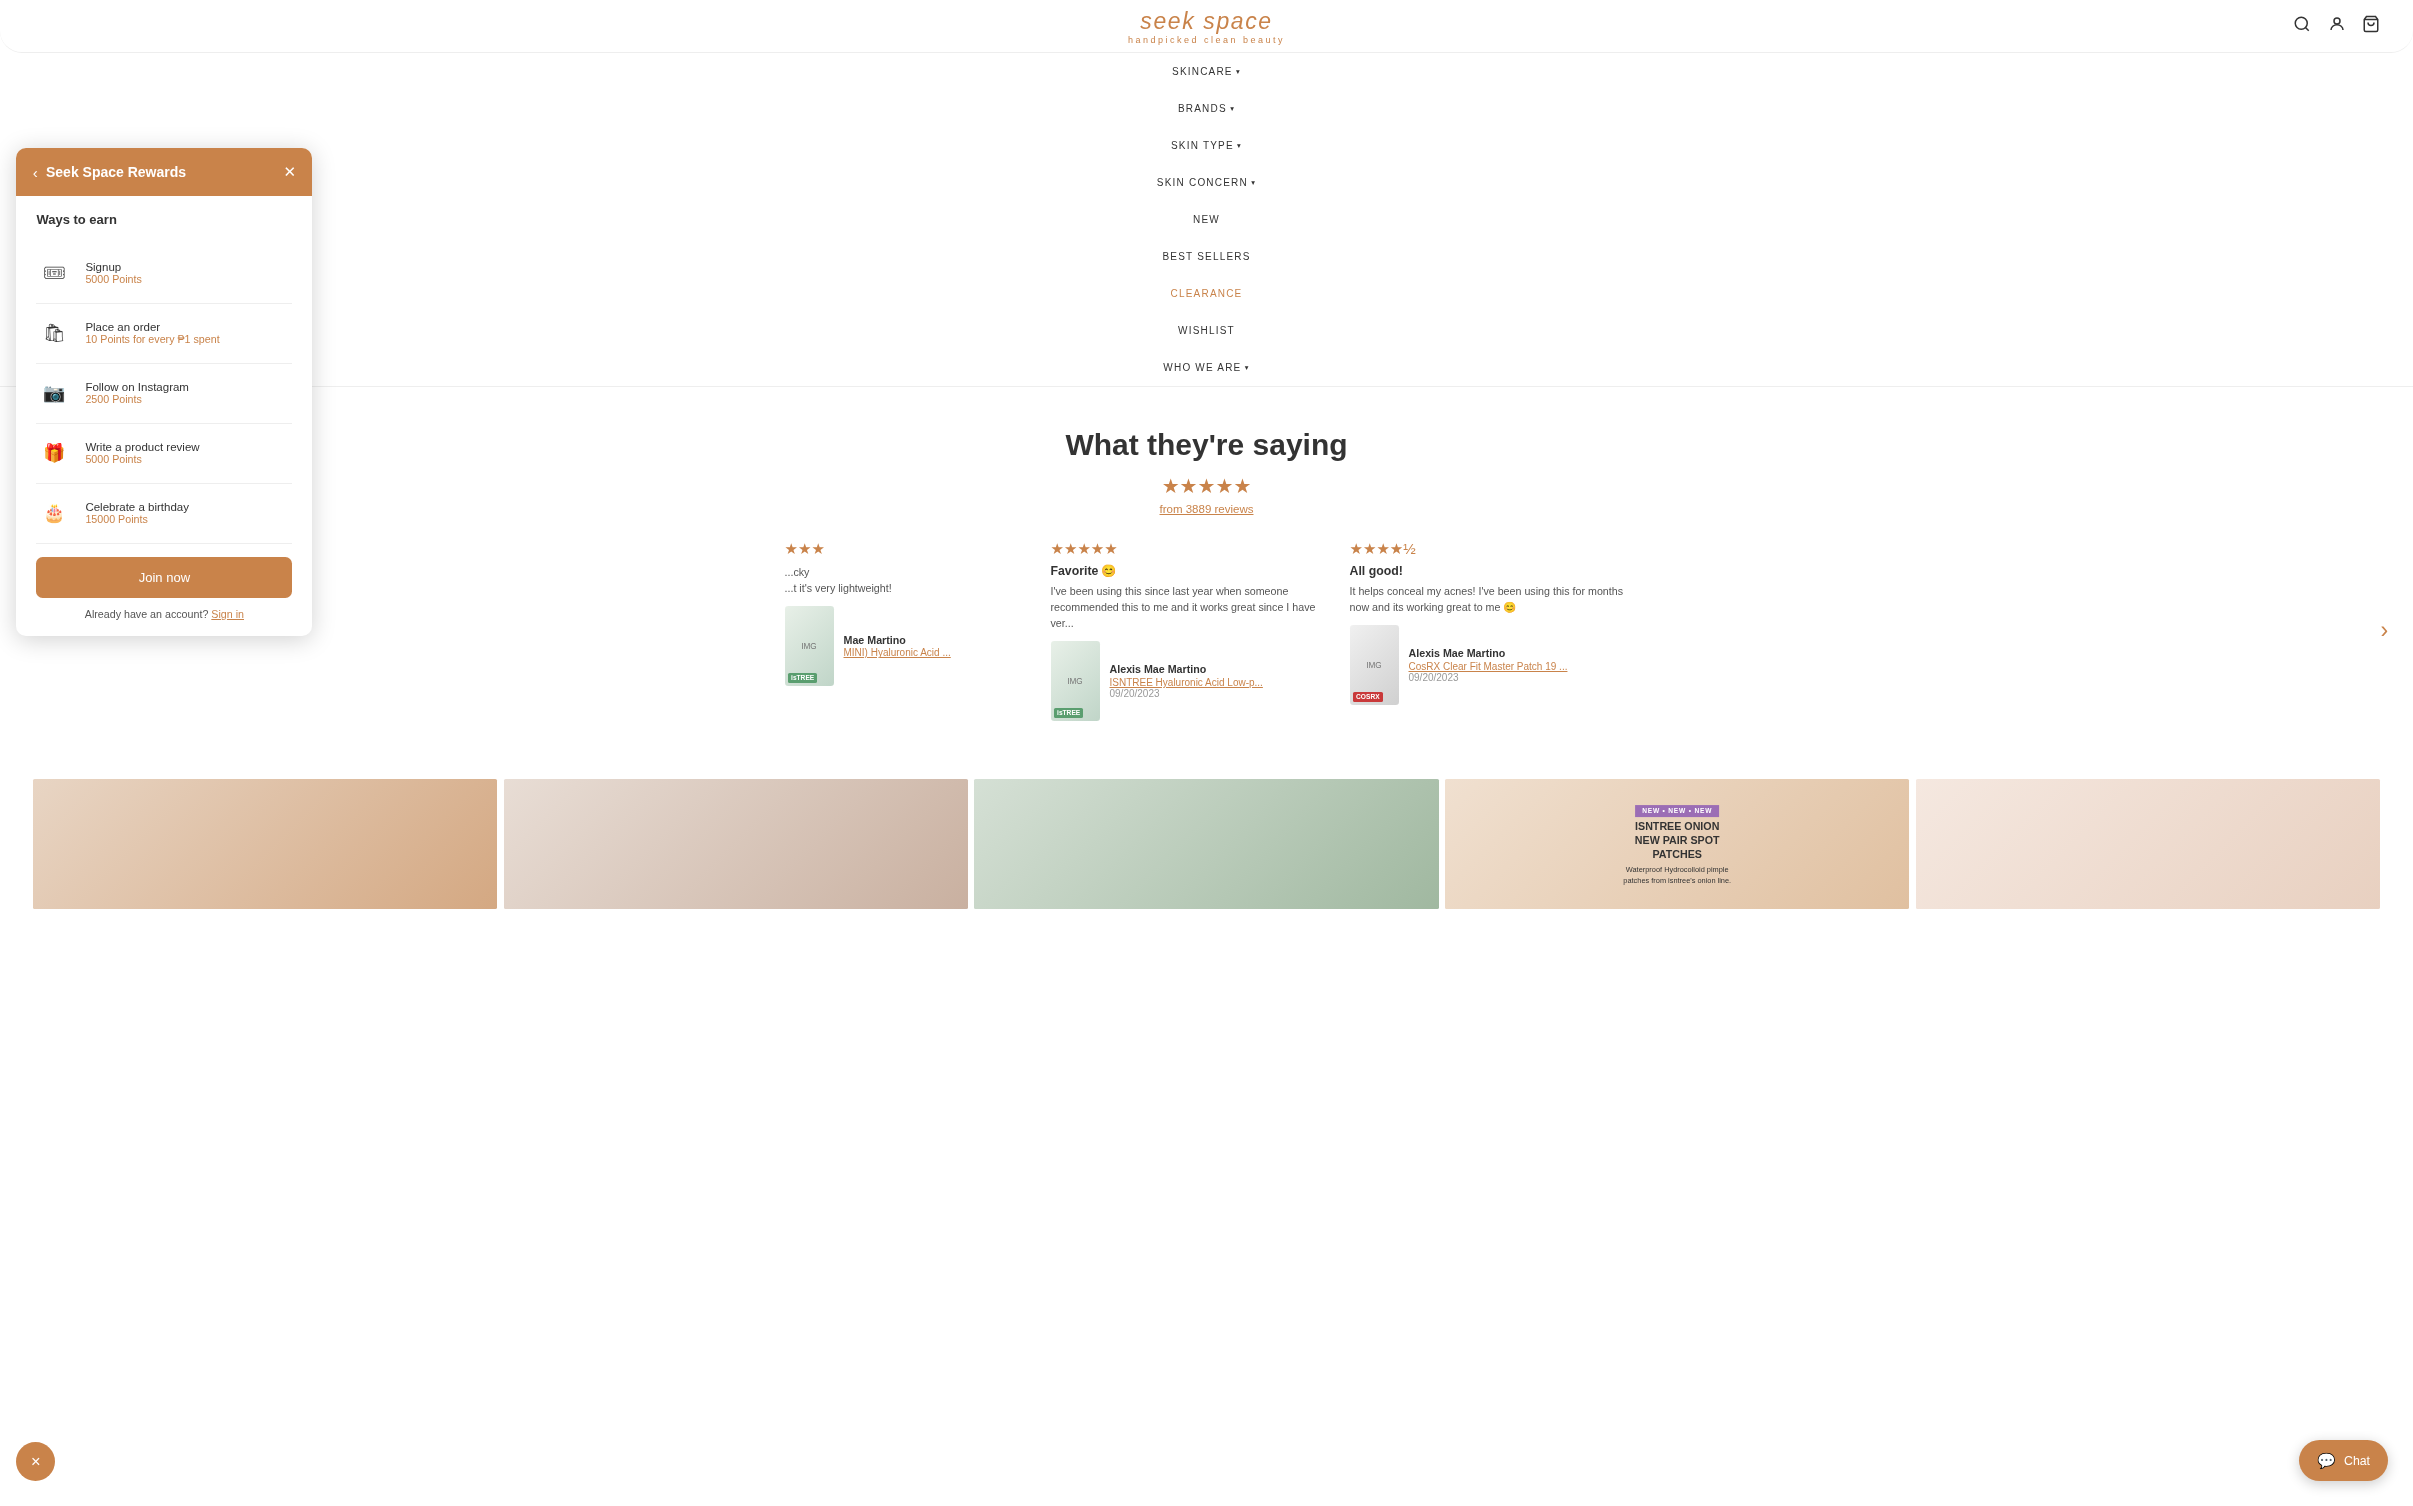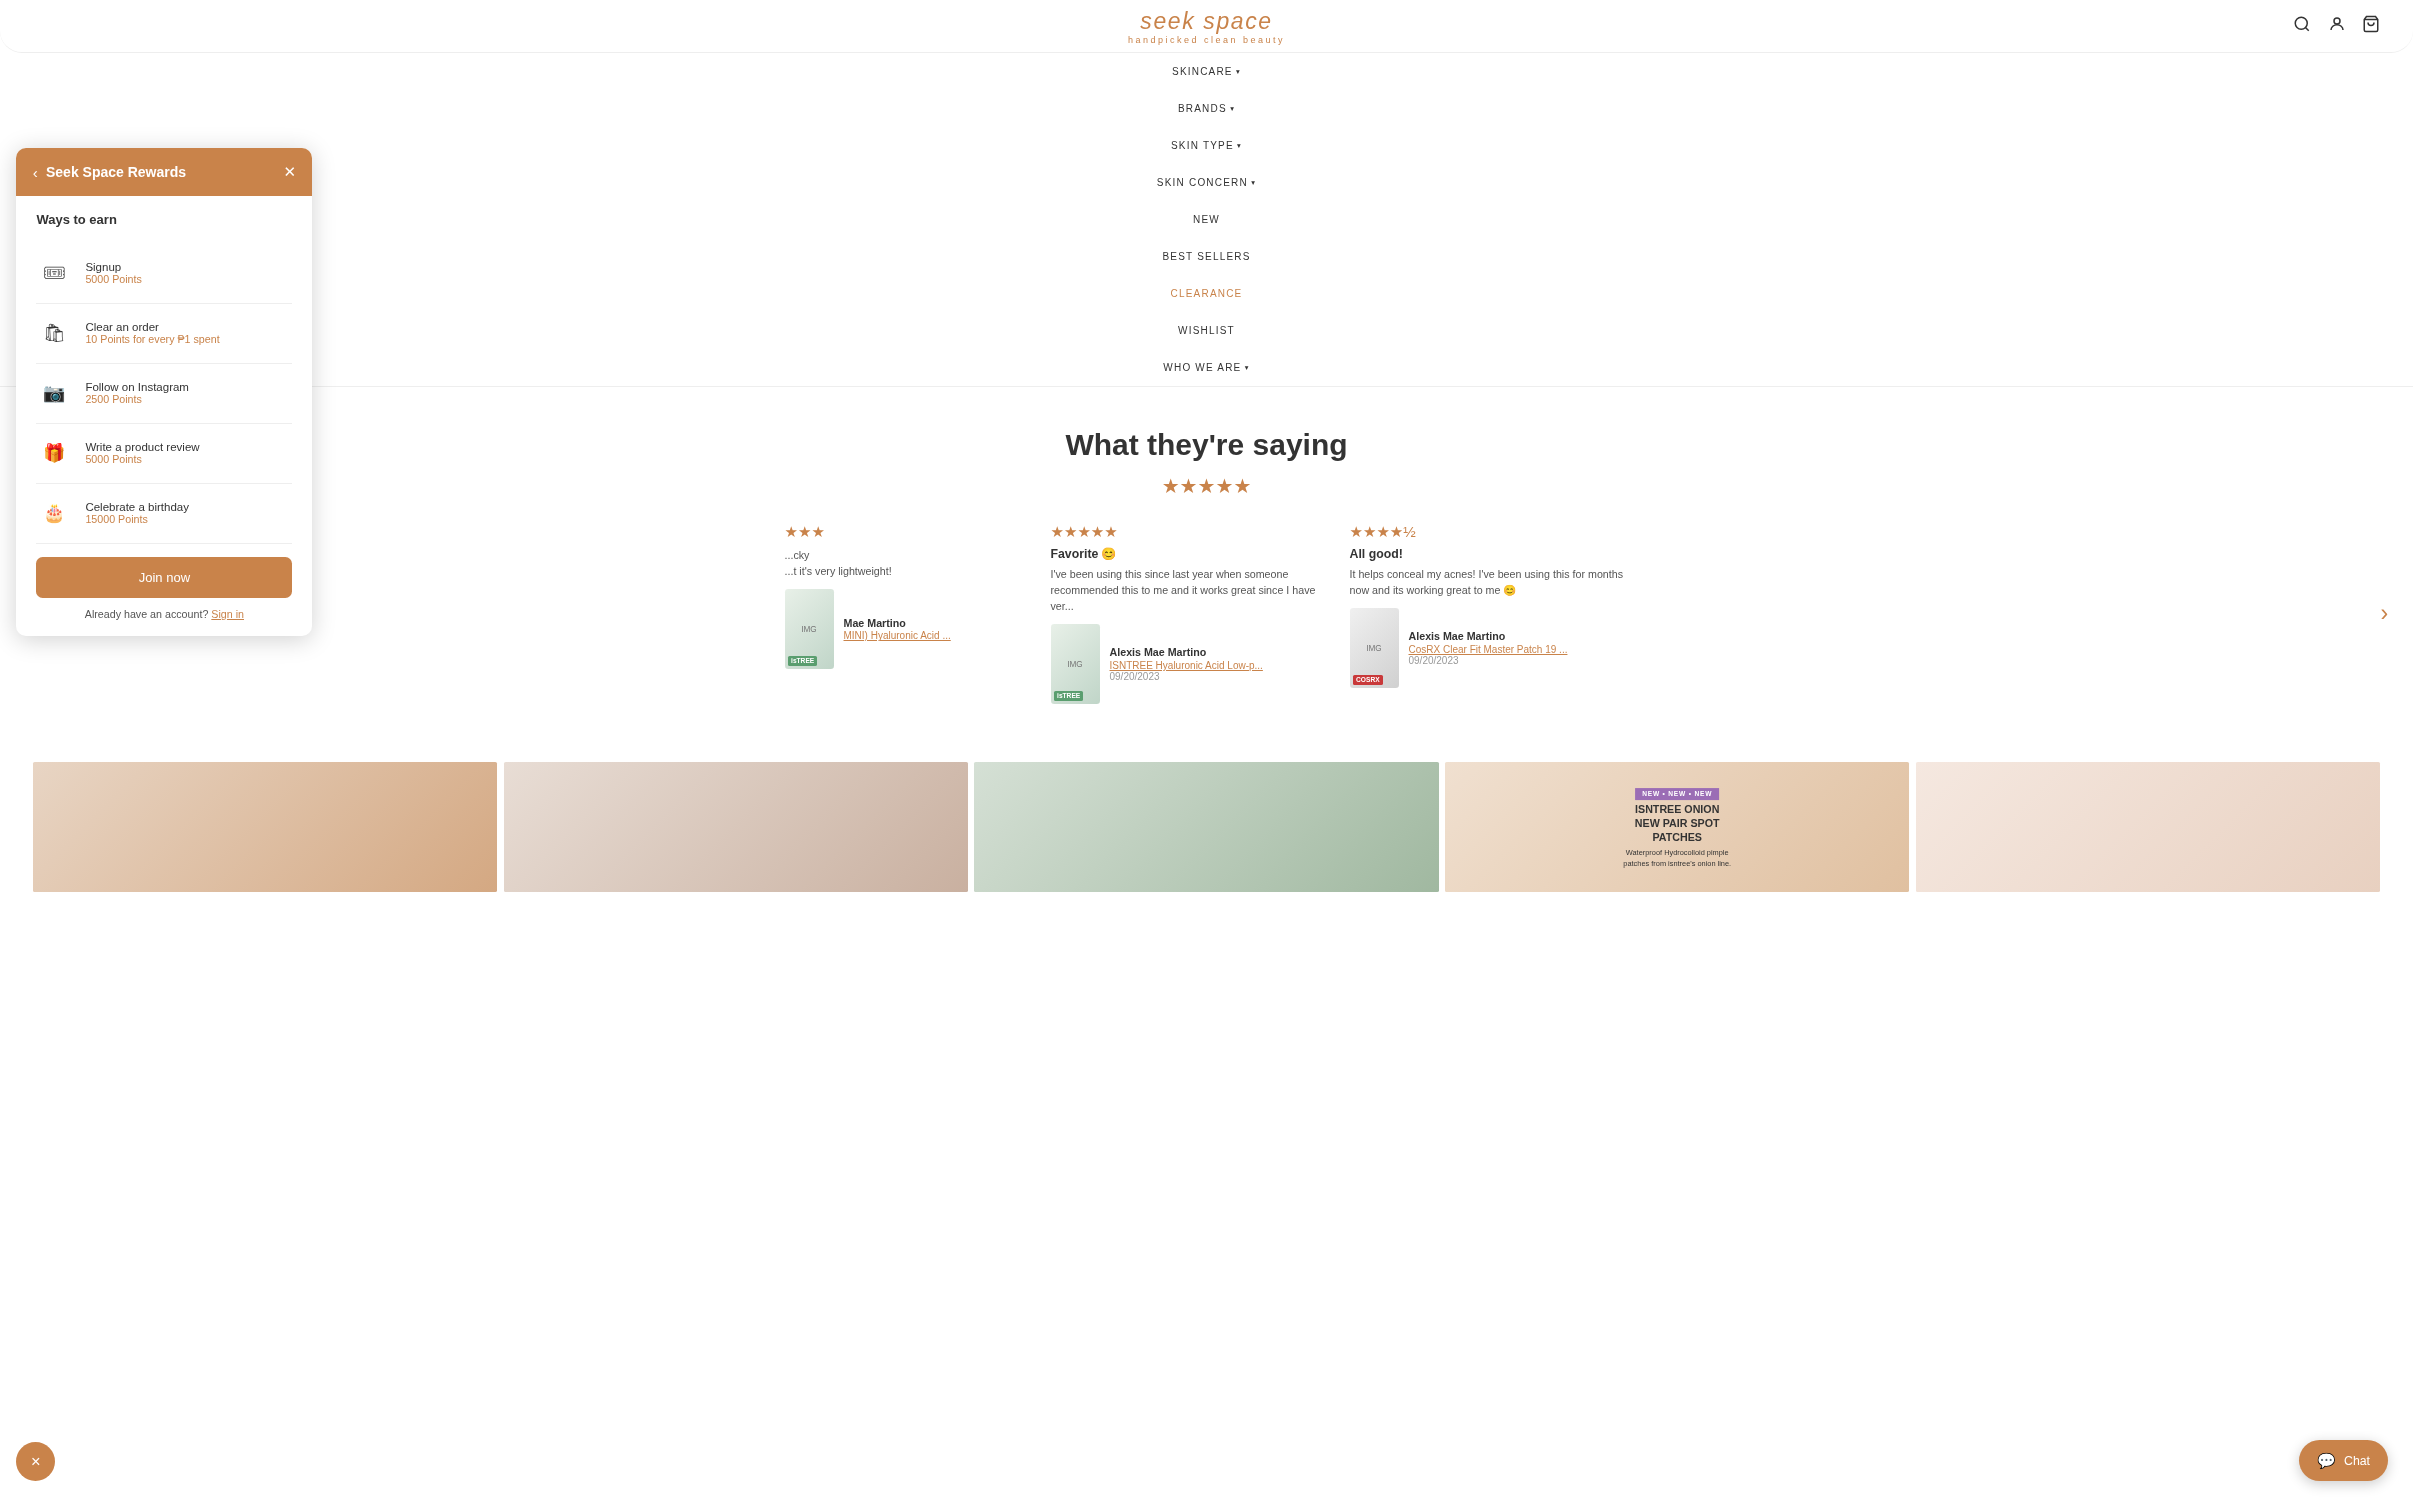--- a/index.html
+++ b/index.html
@@ -133,20 +133,21 @@
   <span class="nav-item clearance">CLEARANCE</span>
   <span class="nav-item">WISHLIST</span>
   <span class="nav-item">WHO WE ARE <span class="nav-arrow">▾</span></span>
 </nav>
 
 <main class="main">
 
   <section class="reviews-section">
     <h2 class="reviews-title">What they're saying</h2>
     <div class="reviews-stars">★★★★★</div>
+    <div class="reviews-count">from 3889 reviews</div>
 
     <div class="reviews-cards">
 
       <div class="review-card partial-review">
         <div class="review-card-stars">★★★</div>
         <div class="review-card-body">...cky<br>...t it's very lightweight!</div>
         <div class="review-card-product">
           <div class="review-card-product-img product-img-1">
             <span style="font-size:8.2px;color:#777;">IMG</span>
             <span class="badge badge-green">isTREE</span>
@@ -237,21 +238,21 @@
       <div class="rewards-item-icon">🎟</div>
       <div class="rewards-item-info">
         <div class="item-name">Signup</div>
         <div class="item-points">5000 Points</div>
       </div>
     </div>
 
     <div class="rewards-item">
       <div class="rewards-item-icon">🛍</div>
       <div class="rewards-item-info">
-        <div class="item-name">Clear an order</div>
+        <div class="item-name">Place an order</div>
         <div class="item-points">10 Points for every ₱1 spent</div>
       </div>
     </div>
 
     <div class="rewards-item">
       <div class="rewards-item-icon">📷</div>
       <div class="rewards-item-info">
         <div class="item-name">Follow on Instagram</div>
         <div class="item-points">2500 Points</div>
       </div>

